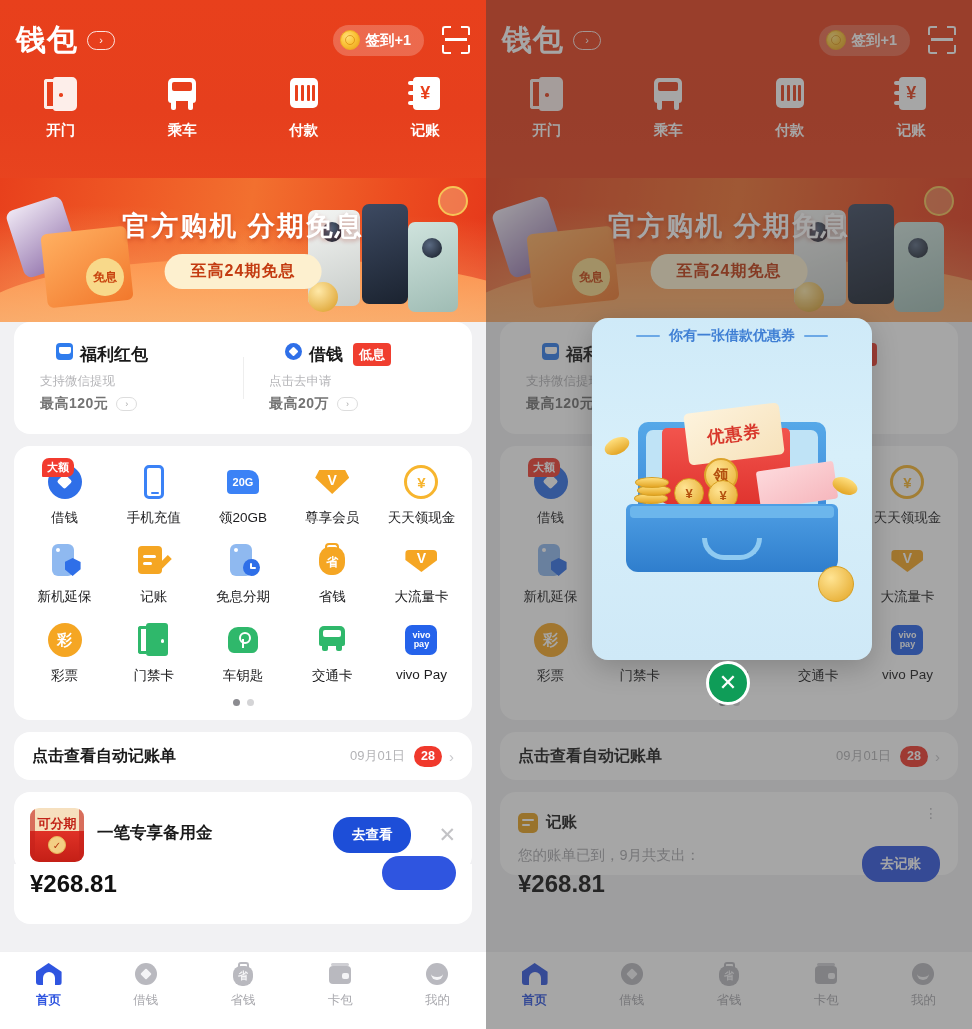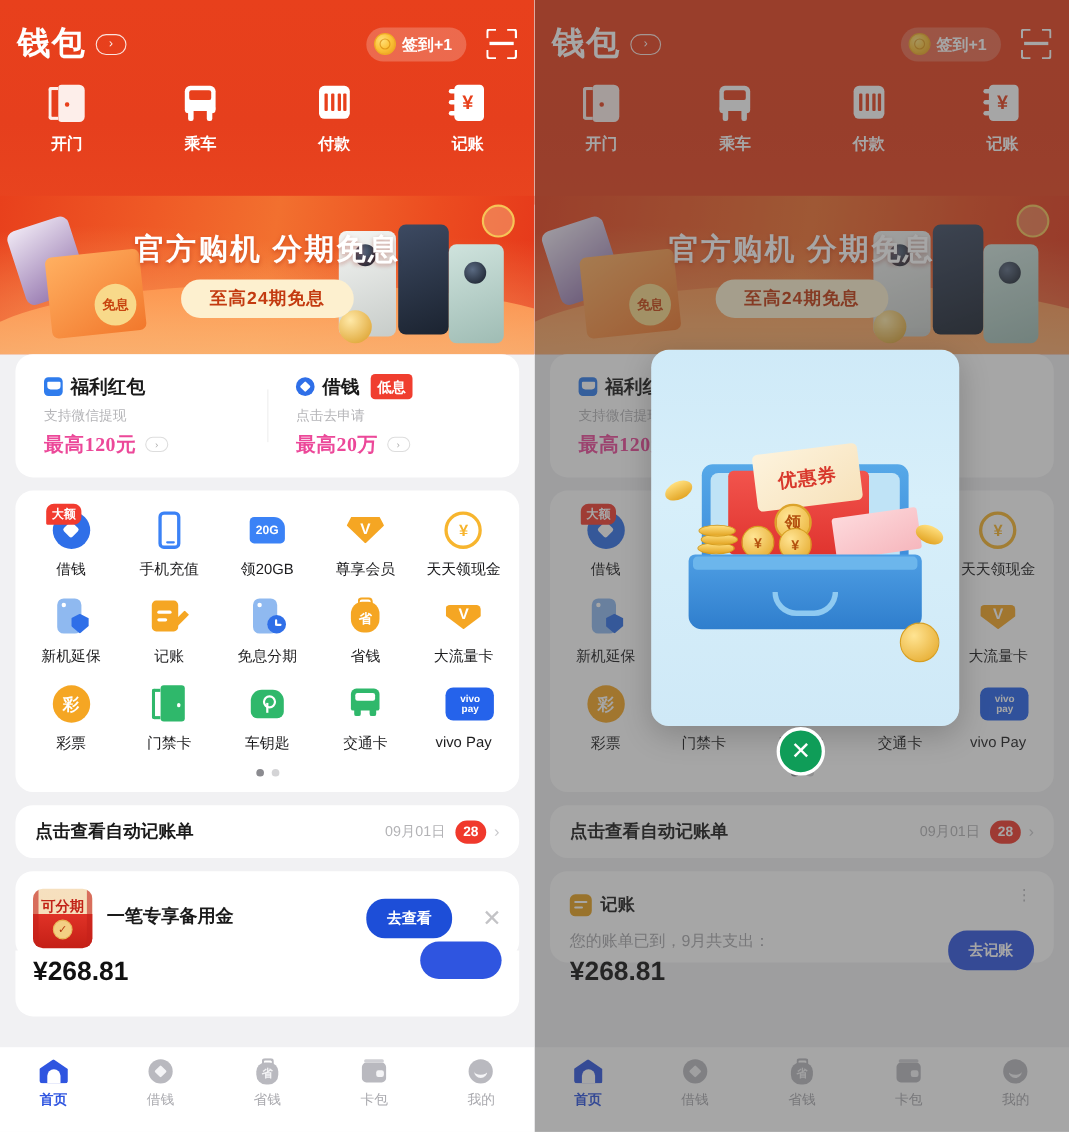--- a/index.html
+++ b/index.html
@@ -137,34 +137,34 @@
   
   .content{ position:absolute; top:322px; left:0; right:0; bottom:78px;
     padding:0 14px; }
   .card{ background:#fff; border-radius:16px; margin-bottom:12px; }
 
   
   .promo{ display:flex; height:112px; align-items:center; }
   .promo-col{ flex:1; padding:0 0 0 26px; position:relative; }
   .promo-col + .promo-col::before{ content:""; position:absolute; left:0; top:14px;
     bottom:14px; width:1px; background:#eee; }
-  .pc-head{ display:flex; align-items:center; gap:7px; margin-bottom:7px;}
+  .pc-head{ display:flex; gap:7px; margin-bottom:7px;margin-left:16px;}
   .pc-ico{ width:17px;height:17px;border-radius:4px; flex:none; position:relative;}
   .pc-ico.envelope{ background:#2f7ced; }
   .pc-ico.envelope::after{content:"";position:absolute;left:2.5px;top:4px;width:12px;height:7px;
     background:#fff;border-radius:1px 1px 3px 3px;}
   .pc-ico.diamond{ background:#2f6fe8; border-radius:50%; }
   .pc-ico.diamond::after{content:"";position:absolute;left:5px;top:5px;width:7px;height:7px;
     background:#fff; transform:rotate(45deg); border-radius:1px;}
   .pc-name{ font-size:17px; font-weight:bold; color:#1a1a1a;}
   .pc-badge{ background:#f03e2f; color:#fff; font-size:13px; font-weight:bold;
     padding:2.5px 6px; border-radius:4px; margin-left:3px;}
   .pc-sub{ font-size:12.5px; color:#b5b5b8; margin-bottom:5px;}
   .pc-amt{ display:flex; align-items:center; gap:8px;}
-  .pc-amt b{ font-size:18px; color:#ec4899; font-weight:bold; letter-spacing:.5px;font-family:Liberation Serif, serif;}
+  .pc-amt b{ font-size:14px; color:#737373; font-weight:bold; letter-spacing:.5px;}
   .mini-chev{ width:21px;height:14px;border:1px solid #ddd;border-radius:8px;
     display:flex;align-items:center;justify-content:center;color:#aaa;font-size:9px;}
 
   
   .grid-card{ padding:18px 6px 10px; }
   .grid{ display:grid; grid-template-columns:repeat(5,1fr); row-gap:16px; }
   .gi{ display:flex;flex-direction:column;align-items:center;gap:9px; position:relative;}
   .gi-ico{ width:36px;height:36px; position:relative; }
   .gi-label{ font-size:13.5px; color:#1d1d1f; white-space:nowrap;}
   .gi-badge{ position:absolute; top:-6px; left:22px; background:#f23b2f; color:#fff;
@@ -210,21 +210,21 @@
   .doorg .dot{ left:25px; top:17px; width:3.5px;height:3.5px;border-radius:50%;background:#fff;}
   .doorg .jamb{ left:2px; top:4px; width:8px;height:28px;border:3px solid #2fb86b;border-right:0;border-radius:3px 0 0 3px;}
   .keyfob{ left:3px; top:5px; width:30px;height:26px;background:#2fb86b;border-radius:10px 10px 6px 6px;}
   .keyfob::after{content:"";position:absolute;left:11px;top:5px;width:8px;height:8px;
     border-radius:50%;border:2.5px solid #fff;}
   .keyfob::before{content:"";position:absolute;left:14px;top:12px;width:2.5px;height:9px;background:#fff;}
   .busg .body{ left:5px;top:4px;width:26px;height:20px;background:#2fb86b;border-radius:5px 5px 2px 2px;}
   .busg .win{ left:9px;top:8px;width:18px;height:7px;background:#fff;border-radius:2px;}
   .busg .wh{ top:22px; width:6px;height:7px;background:#2fb86b;border-radius:0 0 2px 2px;}
   .busg .w1{left:8px;} .busg .w2{right:8px;}
-  .vivopay{ left:2px;top:3px;width:44px;height:30px;background:#2563eb;border-radius:7px;
+  .vivopay{ left:2px;top:3px;width:32px;height:30px;background:#2563eb;border-radius:7px;
     color:#fff;font-size:9px;font-weight:bold;line-height:1.05;text-align:center;
     display:flex;flex-direction:column;align-items:center;justify-content:center;}
 
   
   .ledger-row{ display:flex;align-items:center; height:48px; padding:0 18px; }
   .ledger-title{ font-size:16px;font-weight:bold;color:#1a1a1a; flex:1;}
   .ledger-date{ font-size:13px;color:#b3b3b6; margin-right:9px;}
   .ledger-count{ background:#f0392c;color:#fff;font-size:12.5px;font-weight:bold;
     width:28px;height:21px;border-radius:11px;display:flex;align-items:center;justify-content:center;}
   .ledger-arrow{ color:#c9c9cc; font-size:15px; margin-left:7px;}
@@ -950,20 +950,25 @@
         <div class="tab-ico">
             <span class="sh g-me"></span>
           </div>
         <div class="tab-label">我的</div>
       </div>
     </div>
 
     <div class="dim"></div>
 
     <div class="modal">
+      <div class="modal-sub-wrap">
+        <span class="modal-sub-line"></span>
+        <span class="modal-sub">你有一张借款优惠券</span>
+        <span class="modal-sub-line"></span>
+      </div>
 
       <div class="suitcase">
         <div class="sc-lidback"></div>
         <div class="sc-inner"></div>
         <div class="envelope-big"></div>
         <div class="coupon">优惠券</div>
         <div class="seal-coin">领</div>
         <div class="bills"></div>
         <div class="goldstack">
           <i class="gs1"></i>

